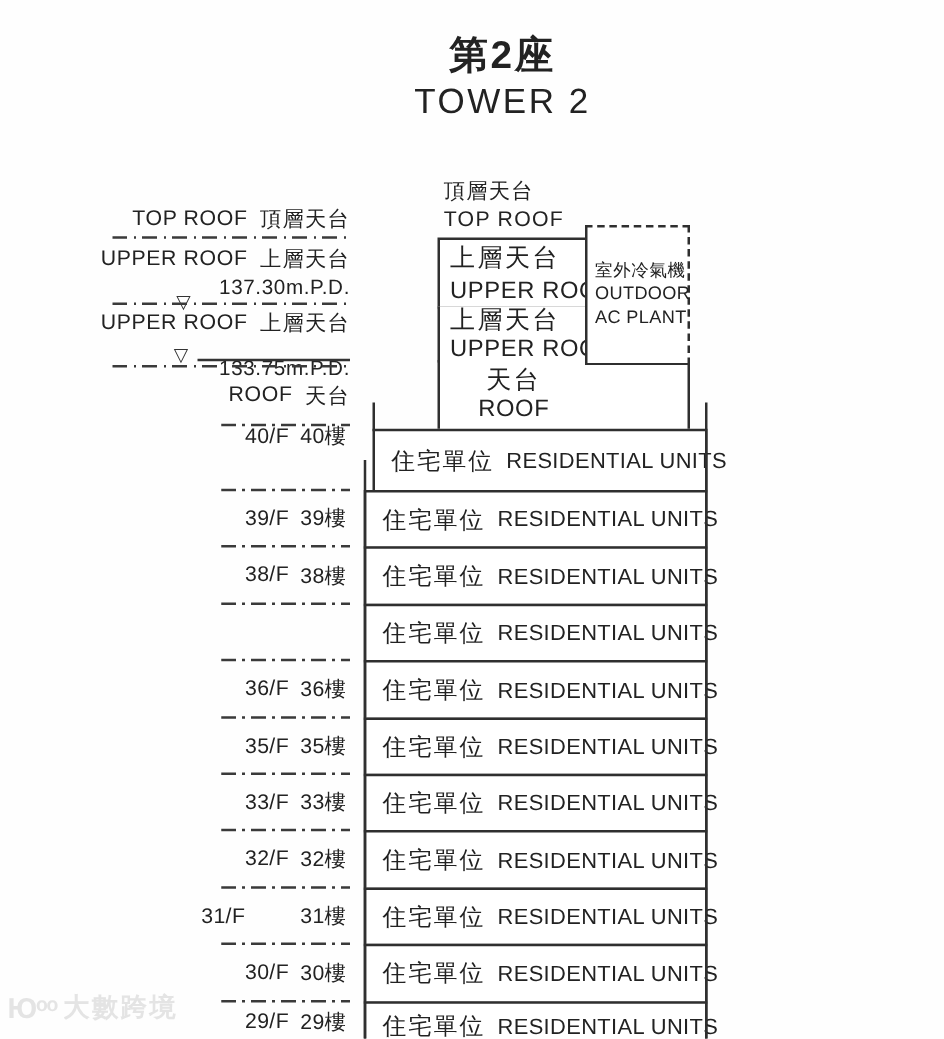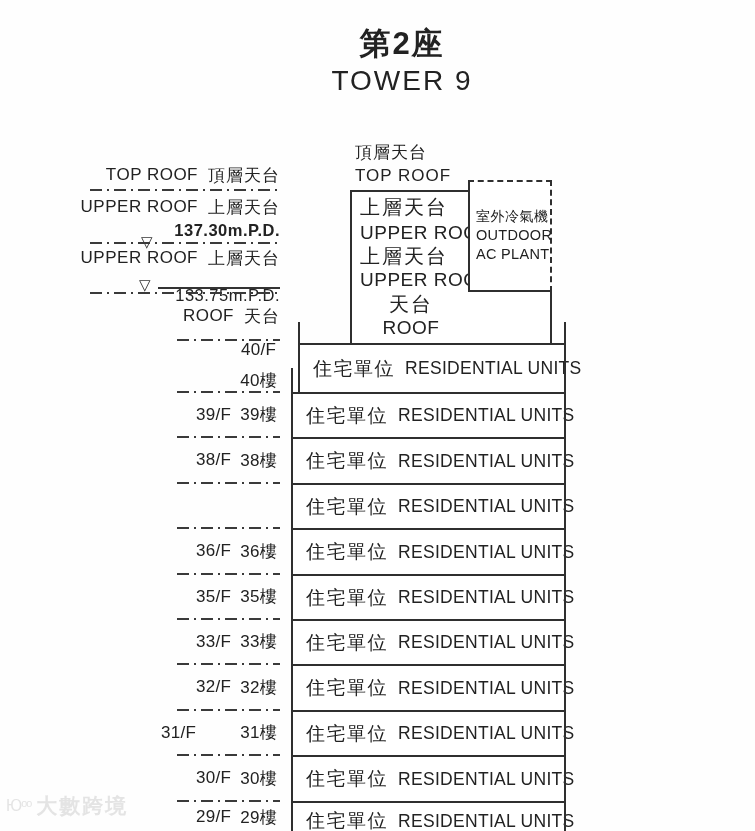--- a/index.html
+++ b/index.html
@@ -40,44 +40,44 @@
   .ac-en{font-size:14.5px;letter-spacing:.3px;display:block;}
   
   .floor-box{position:absolute;border:2px solid #2f2f2f;background:#fff;box-sizing:border-box;z-index:2;
              display:flex;align-items:center;padding-left:13px;gap:10px;white-space:nowrap;}
   .u-cjk{font-size:19px;font-weight:500;letter-spacing:1.5px;}
   .u-en{font-size:17.5px;letter-spacing:.3px;}
   .floor-label{position:absolute;right:478px;display:flex;align-items:center;justify-content:flex-end;gap:9px;z-index:1;white-space:nowrap;}
   .f-en,.f-cjk{font-size:17px;letter-spacing:.3px;}
   
   .watermark{position:absolute;left:6px;top:792px;display:flex;align-items:center;gap:5px;color:#e4e4e4;z-index:6;}
-  .wm-logo{font-size:16px;font-weight:400;letter-spacing:-1px;}
+  .wm-logo{font-size:23px;font-weight:700;letter-spacing:-1px;}
   .wm-text{font-size:21px;font-weight:600;letter-spacing:2px;}
 </style>
 </head>
 <body>
 
 <div id="canvas">
 
   <div class="title-block">
     <div class="title-cjk">第2座</div>
-    <div class="title-en">TOWER 9</div>
+    <div class="title-en">TOWER 2</div>
   </div>
 
   <div class="lab-row" style="top:164px;height:22px;">
     <span class="lab-en">TOP ROOF</span>
     <span class="lab-cjk">頂層天台</span>
   </div>
   <div class="sep sep-long" style="top:189px;"></div>
 
   <div class="lab-row" style="top:196px;height:22px;">
     <span class="lab-en">UPPER ROOF</span>
     <span class="lab-cjk">上層天台</span>
   </div>
-  <div class="mpd" style="top:221px;font-weight:bold;">137.30m.P.D.</div>
+  <div class="mpd" style="top:221px;">137.30m.P.D.</div>
   <span class="tri" style="left:141px;top:234px;">▽</span>
   <div class="sep sep-long" style="top:242px;"></div>
 
   <div class="lab-row" style="top:247px;height:22px;">
     <span class="lab-en">UPPER ROOF</span>
     <span class="lab-cjk">上層天台</span>
   </div>
   <div class="mpd" style="top:286px;">133.75m.P.D.</div>
   <span class="tri" style="left:139px;top:277px;">▽</span>
   <div class="solidline" style="left:158px;width:122px;top:287px;"></div>
@@ -125,21 +125,21 @@
 
   <div class="watermark">
     <span class="wm-logo">Юᵒᵒ</span>
     <span class="wm-text">大數跨境</span>
   </div>
 
   <div class="floor-box" style="left: 298px; top: 343px; width: 268px; height: 51px;">
     <span class="u-cjk">住宅單位</span>
     <span class="u-en">RESIDENTIAL UNITS</span>
   </div>
-  <div class="floor-label" style="top: 343px; height: 49px; flex-direction: column;">
+  <div class="floor-label" style="top: 324px; height: 49px;">
     <span class="f-en">40/F</span>
     <span class="f-cjk">40樓</span>
   </div>
 
   <div class="floor-box" style="left: 291px; top: 392px; width: 275px; height: 47px;">
     <span class="u-cjk">住宅單位</span>
     <span class="u-en">RESIDENTIAL UNITS</span>
   </div>
   <div class="floor-label" style="top: 392px; height: 45px;">
     <span class="f-en">39/F</span>

